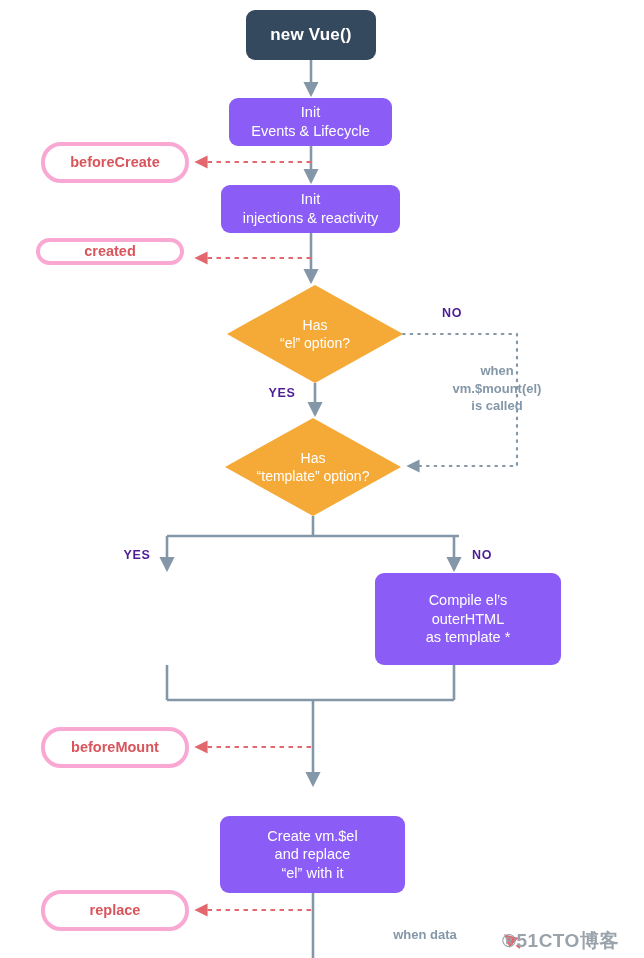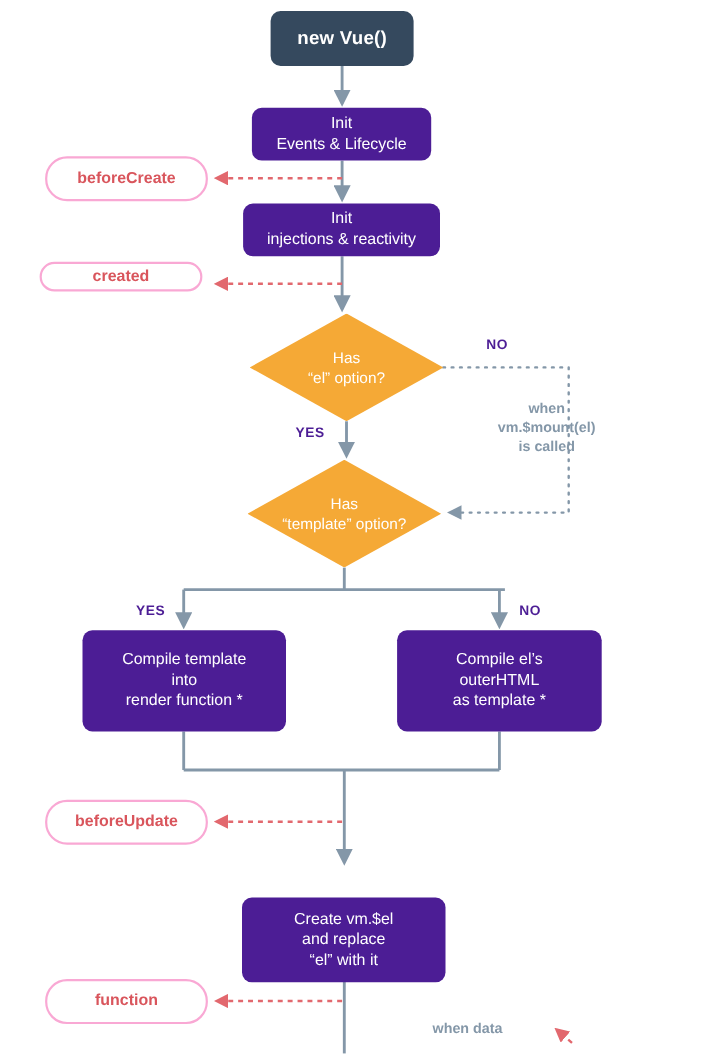--- a/index.html
+++ b/index.html
@@ -36,30 +36,30 @@
   }
   .node-root {
     background: #35495e;
     color: #ffffff;
     border-radius: 9px;
     font-size: 17px;
     font-weight: bold;
     letter-spacing: 0.2px;
   }
   .node-step {
-    background: #4c1d95;
+    background: #8b5cf6;
     color: #ffffff;
     border-radius: 9px;
     font-size: 14.5px;
     font-weight: normal;
   }
   .node-hook {
     background: #ffffff;
     color: #d9555c;
-    border: 2px solid #f9a8d4;
+    border: 4px solid #f9a8d4;
     border-radius: 20px;
     font-size: 14.5px;
     font-weight: bold;
   }
   .node-decision {
     color: #ffffff;
     font-size: 14px;
     background: transparent;
   }
   .diamond-shape {
@@ -165,49 +165,47 @@
     <span class="diamond-label">Has
 “el” option?</span>
   </div>
 
   <div class="node node-decision" style="left:225px;top:418px;width:176px;height:98px;">
     <span class="diamond-shape"></span>
     <span class="diamond-label">Has
 “template” option?</span>
   </div>
 
-  <div class="node node-step" style="left:75px;top:573px;width:185px;height:92px;">Compile template
-into
-render function *</div>
-
-  <div class="node node-step" style="left:361px;top:573px;width:186px;height:92px;">Compile el’s
+
+  <div class="node node-step" style="left:375px;top:573px;width:186px;height:92px;">Compile el’s
 outerHTML
 as template *</div>
 
   <div class="node node-step" style="left:220px;top:816px;width:185px;height:77px;">Create vm.$el
 and replace
 “el” with it</div>
 
   <div class="node node-hook" style="left:41px;top:142px;width:148px;height:41px;">beforeCreate</div>
 
   <div class="node node-hook" style="left:36px;top:238px;width:148px;height:27px;">created</div>
 
-  <div class="node node-hook" style="left:41px;top:727px;width:148px;height:41px;">beforeUpdate</div>
-
-  <div class="node node-hook" style="left:41px;top:890px;width:148px;height:41px;">function</div>
+  <div class="node node-hook" style="left:41px;top:727px;width:148px;height:41px;">beforeMount</div>
+
+  <div class="node node-hook" style="left:41px;top:890px;width:148px;height:41px;">replace</div>
 
 
   <div class="edge-label" style="left:432px;top:305px;width:40px;">NO</div>
 
   <div class="edge-label" style="left:258px;top:385px;width:48px;">YES</div>
 
   <div class="edge-label" style="left:113px;top:547px;width:48px;">YES</div>
 
   <div class="edge-label" style="left:462px;top:547px;width:40px;">NO</div>
 
   <div class="edge-note" style="left:422px;top:362px;width:150px;">when
 vm.$mount(el)
 is called</div>
 
   <div class="edge-note" style="left:355px;top:926px;width:140px;">when data</div>
 
+  <div class="watermark" style="left:502px;top:928px;">®51CTO博客</div>
 
 </div>
 
 </body></html>

